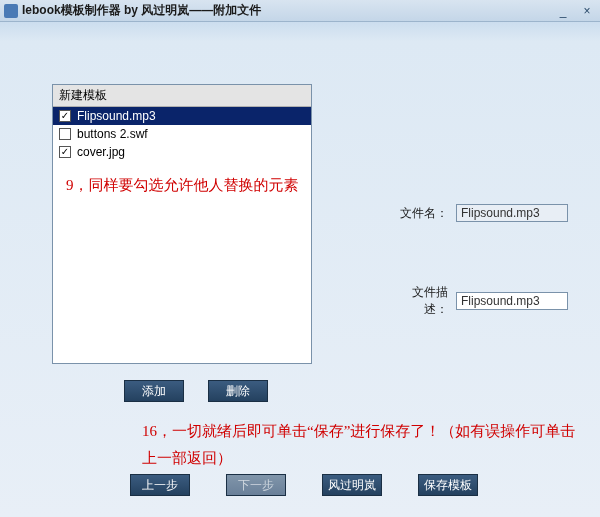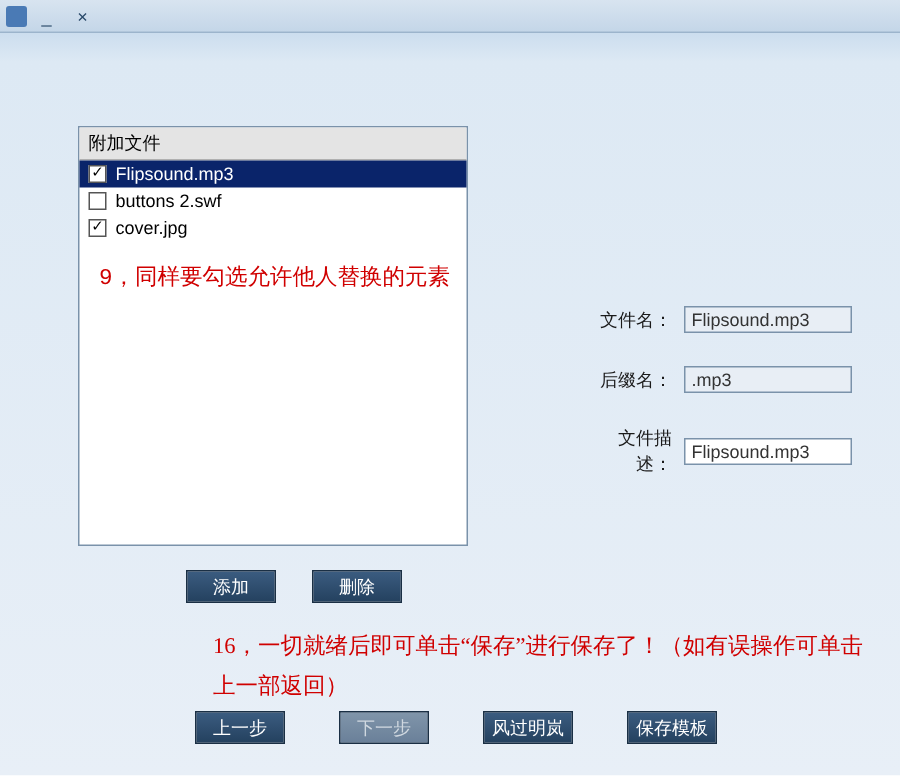--- a/index.html
+++ b/index.html
@@ -100,21 +100,21 @@
   }
   .list-item.selected .checkbox { color: #000; }
   .annotation {
     position: absolute;
     color: #d00000;
     font-size: 15px;
     font-family: "KaiTi","楷体","SimSun";
     line-height: 1.8;
     pointer-events: none;
   }
-  .ann-9 { top: 150px; left: 66px; width: 240px; font-family: Liberation Mono, monospace; }
+  .ann-9 { top: 150px; left: 66px; width: 240px; }
   .ann-8 { top: 262px; left: 60px; width: 260px; }
   .ann-10 { top: 300px; left: 400px; width: 200px; }
   .ann-11 { top: 396px; left: 142px; width: 440px; font-size: 15px; }
   .btn {
     position: absolute;
     width: 60px;
     height: 22px;
     background: linear-gradient(to bottom, #3b5c80, #24415f);
     color: #fff;
     border: 1px solid #1a2f44;
@@ -161,30 +161,31 @@
   .row-desc { top: 262px; left: 392px; }
   .row-desc .field-input { background: #fff; }
 </style>
 </head>
 <body>
 
 <div class="window">
 
   <div class="titlebar">
     <span class="title-icon"></span>
+    <span class="title-text">Iebook模板制作器 by 风过明岚——附加文件</span>
     <div class="win-controls">
       <span class="win-btn">_</span>
       <span class="win-btn">×</span>
     </div>
   </div>
 
   <div class="content">
 
     <div class="list-panel">
-      <div class="list-header">附加文件</div>
+      <div class="list-header">新建模板</div>
 
       <div class="list-item selected">
         <span class="checkbox">✓</span>
         <span>Flipsound.mp3</span>
       </div>
       <div class="list-item">
         <span class="checkbox"></span>
         <span>buttons 2.swf</span>
       </div>
       <div class="list-item">
@@ -192,24 +193,20 @@
         <span>cover.jpg</span>
       </div>
     </div>
 
     <div class="annotation ann-9">9，同样要勾选允许他人替换的元素</div>
 
     <div class="field-row row-name">
       <span class="field-label">文件名：</span>
       <input class="field-input" type="text" readonly="" value="Flipsound.mp3" style="">
     </div>
-    <div class="field-row row-ext">
-      <span class="field-label">后缀名：</span>
-      <input class="field-input" type="text" readonly="" value=".mp3" style="">
-    </div>
     <div class="field-row row-desc">
       <span class="field-label">文件描述：</span>
       <input class="field-input" type="text" value="Flipsound.mp3" style="">
     </div>
 
 
     <div class="btn btn-add">
         <span>添加</span>
       </div>
     <div class="btn btn-del">

